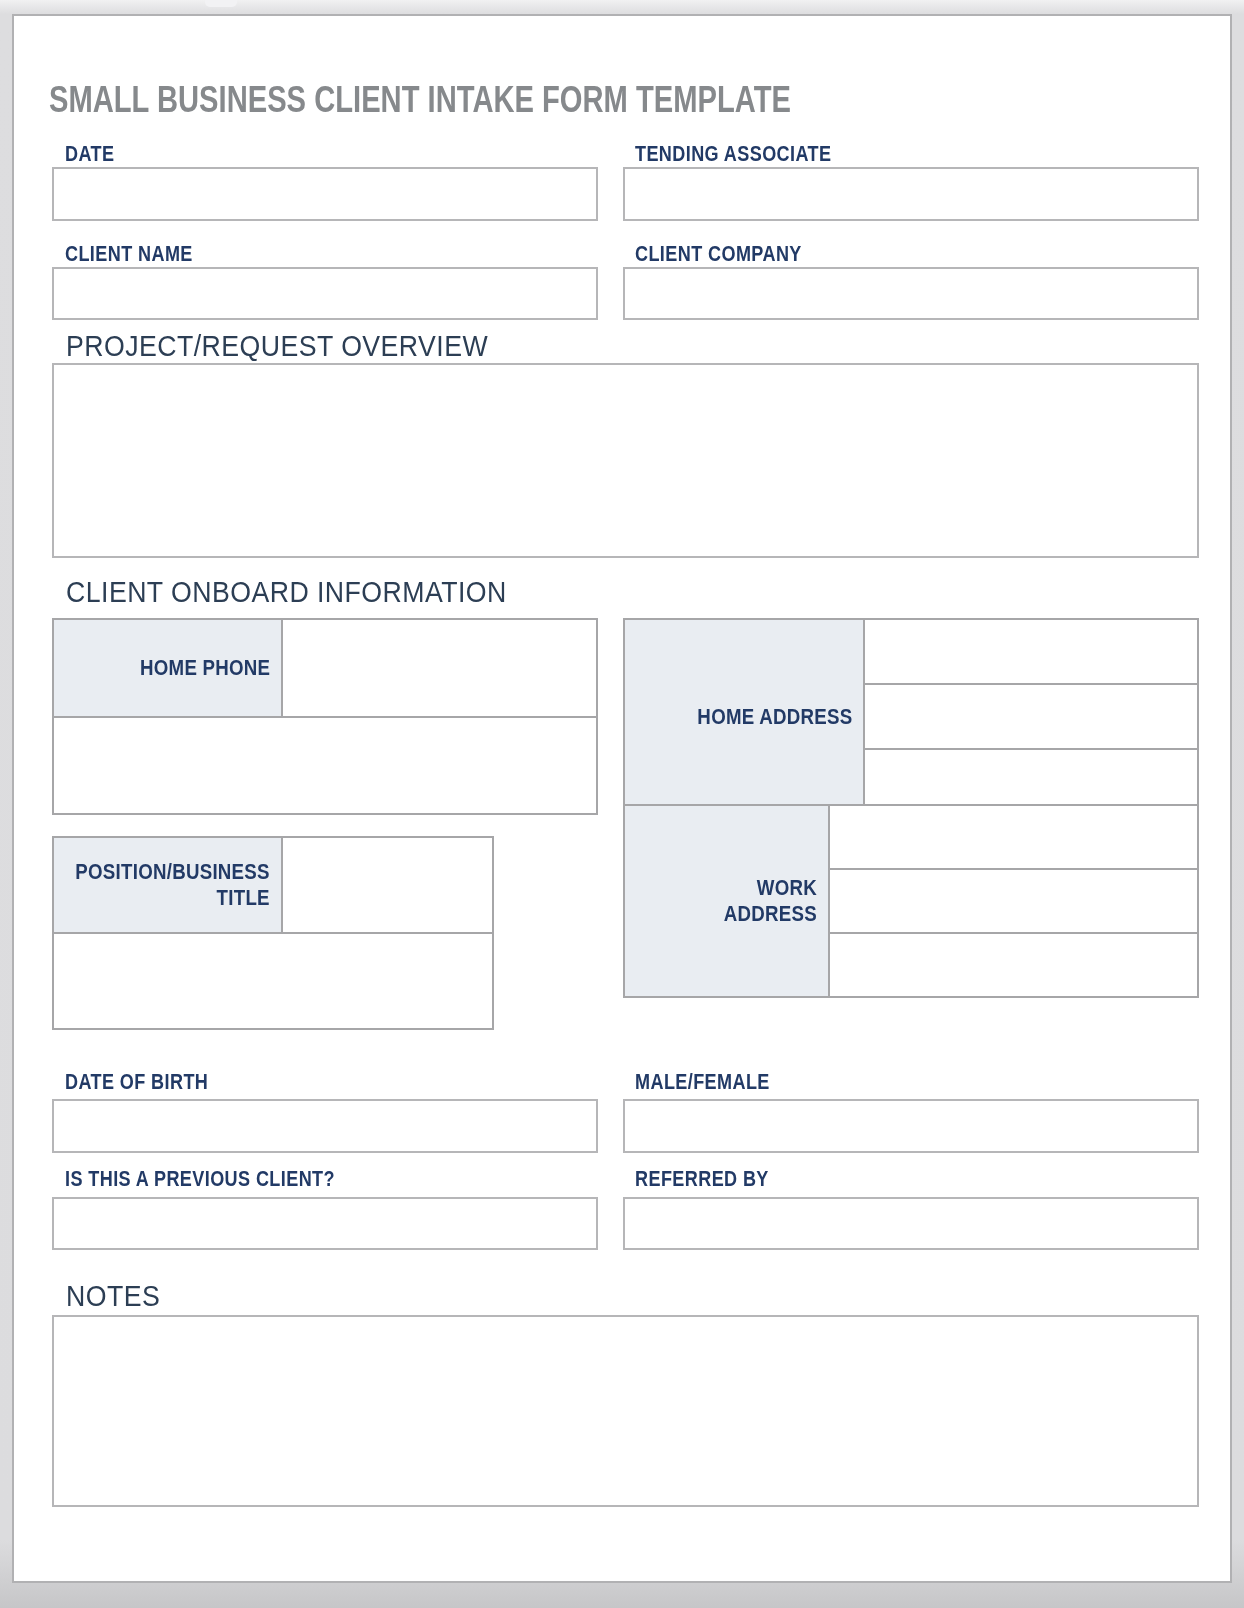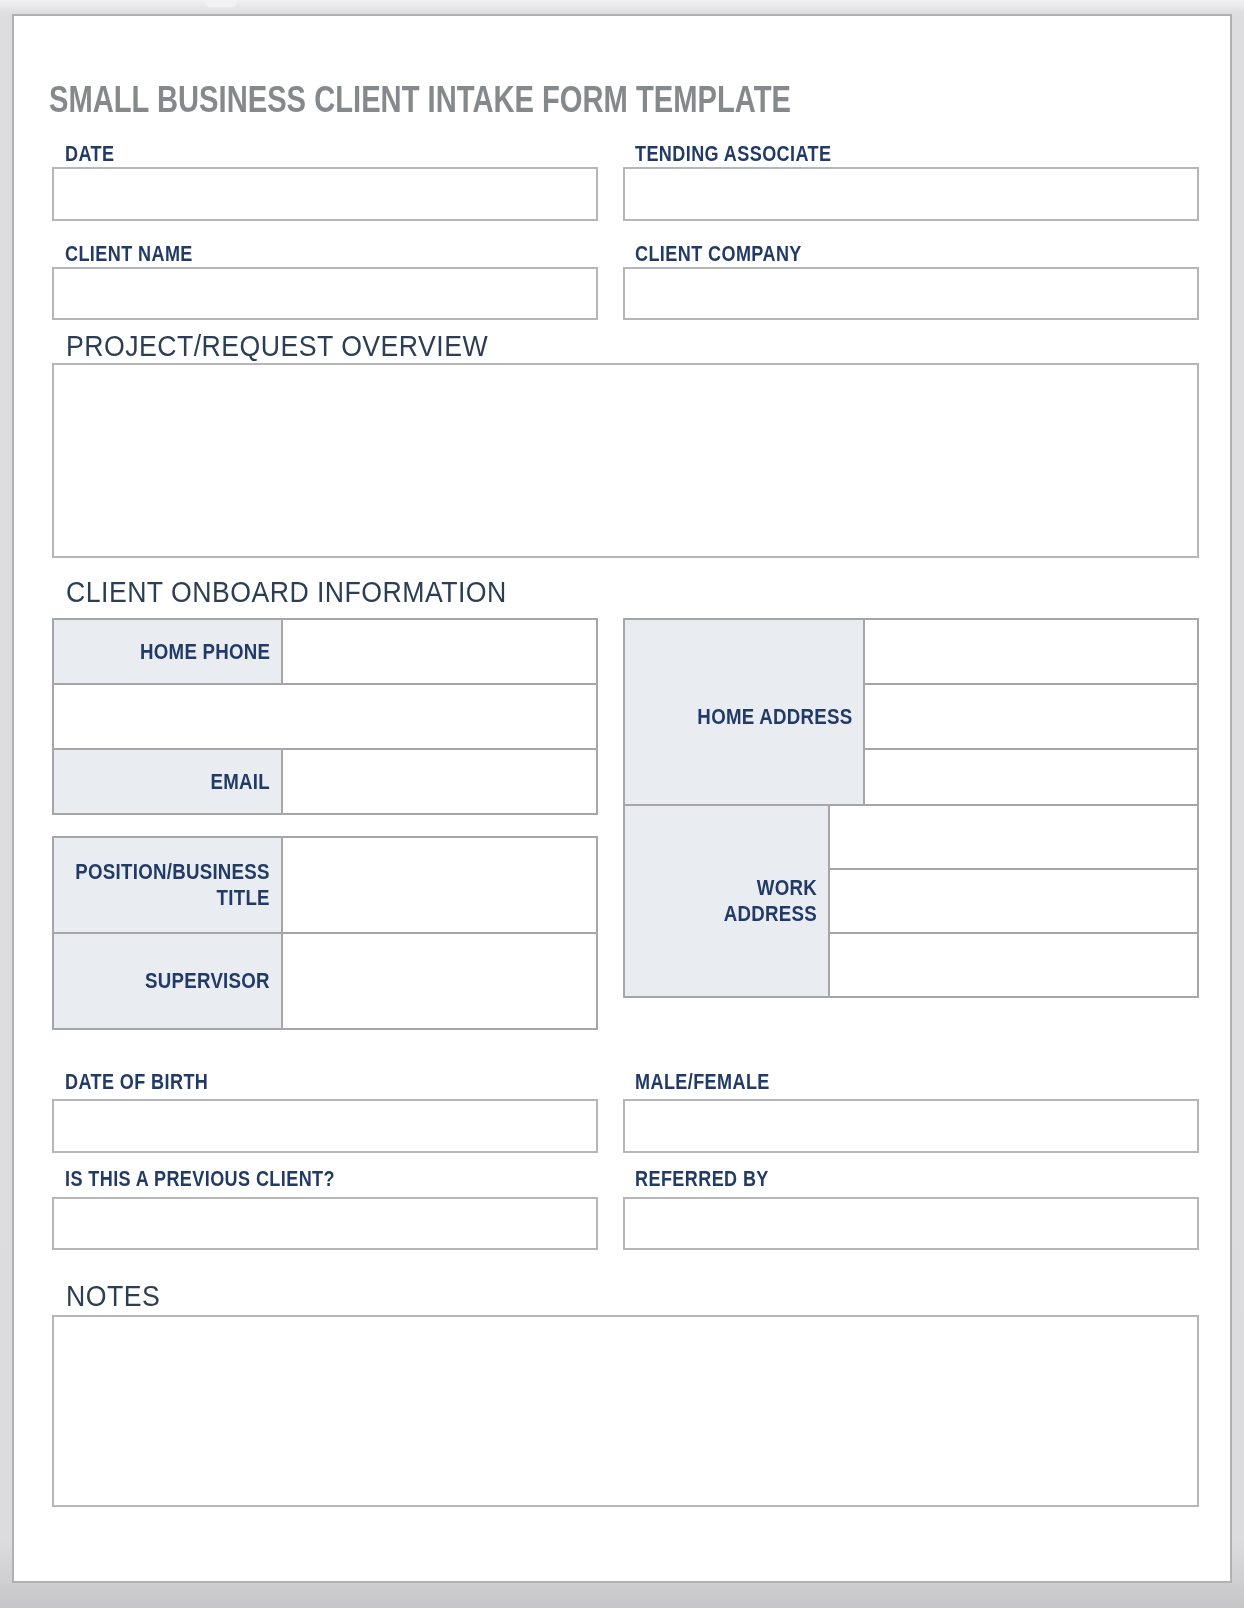--- a/index.html
+++ b/index.html
@@ -105,60 +105,49 @@
       </div>
       <div class="tcell">
         <input class="cellinput" value="" style="">
       </div>
     </div>
     <div class="trow">
       <div class="tcell">
         <input class="cellinput" value="" style="">
       </div>
     </div>
-    <div class="trow">
-      <div class="tlabel" style="width:229px">
-        <span class="lt">EMAIL</span>
-      </div>
-      <div class="tcell">
-        <input class="cellinput" value="" style="">
-      </div>
-    </div>
   </div>
 
   <div class="tbl addr" style="left:623px;top:618px;width:576px;height:197px">
     <div class="tlabel" style="width:240px">
       <span class="lt">HOME ADDRESS</span>
     </div>
     <div class="addr-lines">
       <div class="aline">
         <input class="cellinput" value="" style="">
       </div>
       <div class="aline">
         <input class="cellinput" value="" style="">
       </div>
       <div class="aline">
         <input class="cellinput" value="" style="">
       </div>
     </div>
   </div>
 
-  <div class="tbl" style="left:52px;top:836px;width:546px;height:194px">
+  <div class="tbl" style="left:52px;top:836px;width:442px;height:194px">
     <div class="trow">
       <div class="tlabel" style="width:229px">
         <span class="lt" style="white-space:normal">POSITION/BUSINESS TITLE</span>
       </div>
       <div class="tcell">
         <input class="cellinput" value="" style="">
       </div>
     </div>
     <div class="trow">
-      <div class="tlabel" style="width:229px">
-        <span class="lt">SUPERVISOR</span>
-      </div>
       <div class="tcell">
         <input class="cellinput" value="" style="">
       </div>
     </div>
   </div>
 
   <div class="tbl addr" style="left:623px;top:804px;width:576px;height:194px">
     <div class="tlabel" style="width:205px">
       <span class="lt">WORK ADDRESS</span>
     </div>

